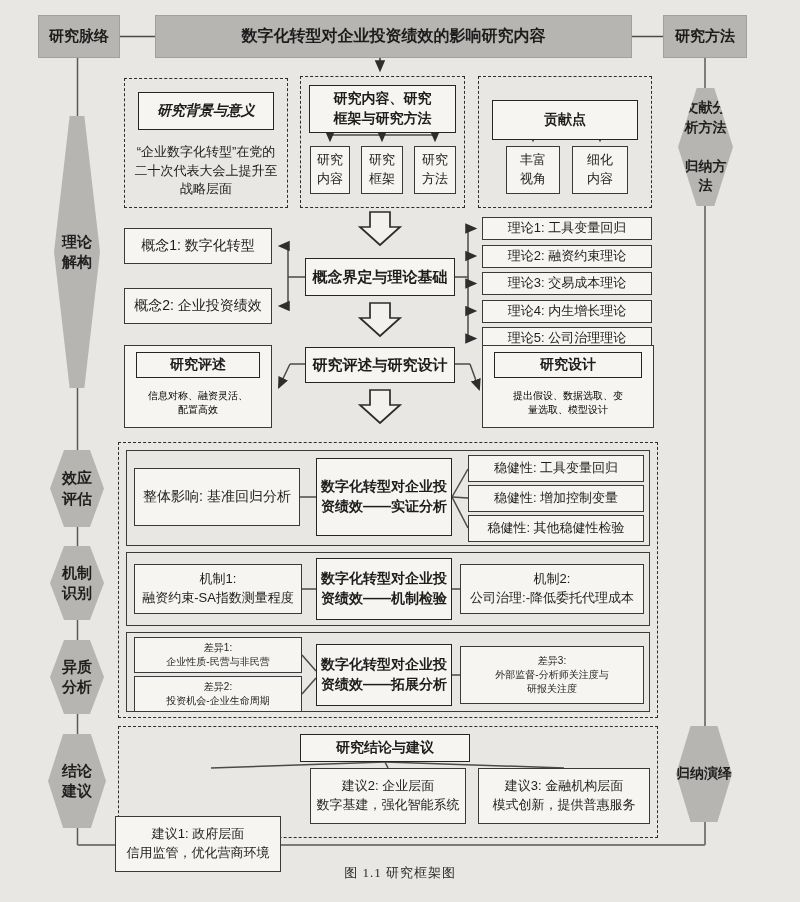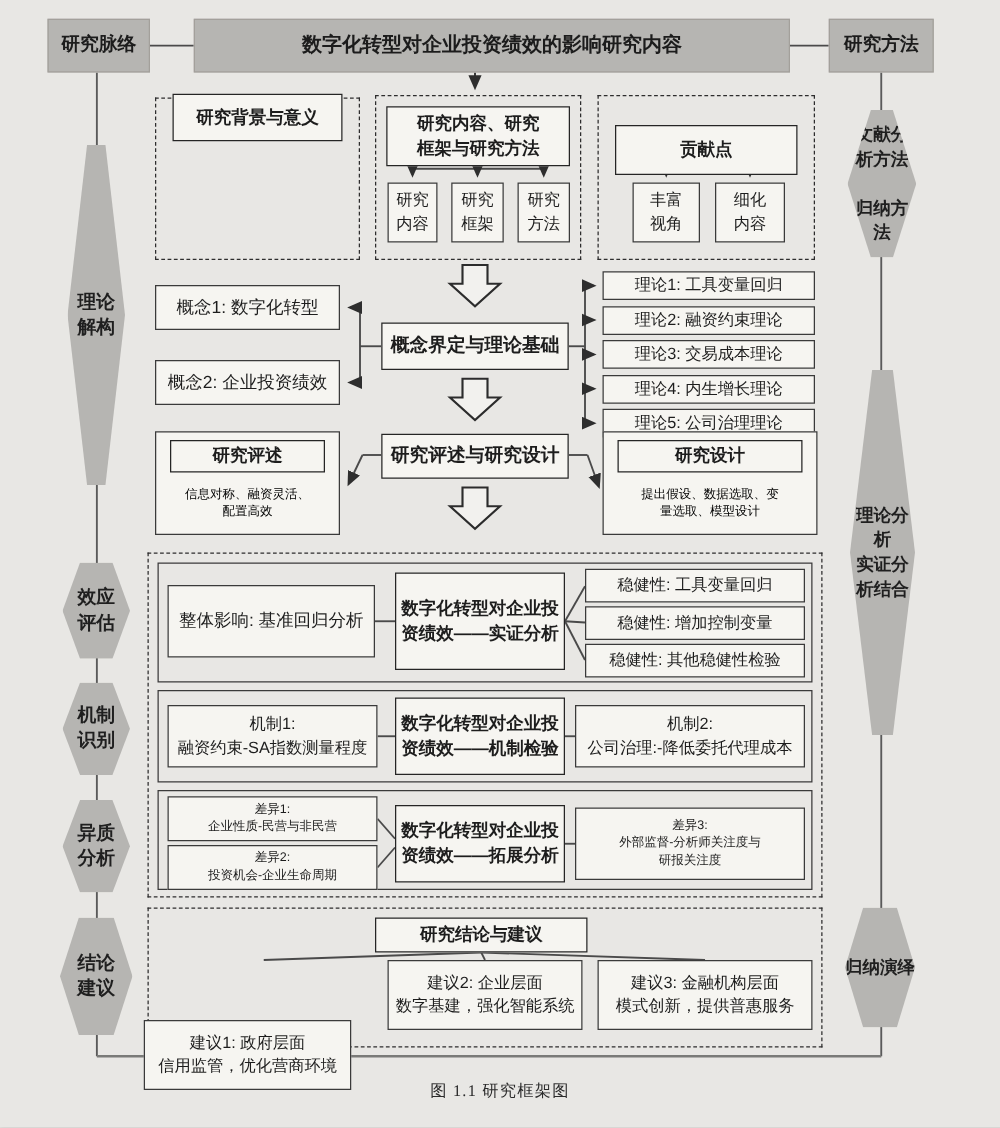--- a/index.html
+++ b/index.html
@@ -113,26 +113,27 @@
   <div class="abs flexc hex pre fs15 z1" style="left:50px;top:546px;width:54px;height:74px;">机制
 识别</div>
   <div class="abs flexc hex pre fs15 z1" style="left:50px;top:640px;width:54px;height:74px;">异质
 分析</div>
   <div class="abs flexc hex pre fs15 z1" style="left:48px;top:734px;width:58px;height:94px;">结论
 建议</div>
 
   <div class="abs flexc hex hex-tall pre fs14 z1" style="left:678px;top:88px;width:55px;height:118px;font-weight:bold;">文献分析方法
 
 归纳方法</div>
-  <div class="abs flexc hex hex-tall pre fs14 z1" style="left:680px;top:296px;width:52px;height:292px;font-weight:bold;">理论分析
-实证分析结合</div>
   <div class="abs flexc hex pre fs14 z1" style="left:676px;top:726px;width:56px;height:96px;font-weight:bold;">归纳演绎</div>
 
   <div class="abs dashed z1" style="left:124px;top:78px;width:164px;height:130px;"></div>
-  <div class="abs flexc wbox bold-box fs14 z1" style="left:138px;top:75px;width:136px;height:38px;">研究背景与意义</div>
+  <div class="abs flexc wbox bold-box fs14 z1" style="left:138px;top:92px;width:136px;height:38px;font-style:italic;">研究背景与意义</div>
+  <div class="abs flexc pre fs13 z1" style="left:128px;top:140px;width:156px;height:62px;color:#1d1d1d;">“企业数字化转型”在党的
+二十次代表大会上提升至
+战略层面</div>
 
   <div class="abs dashed z1" style="left:300px;top:76px;width:165px;height:132px;"></div>
   <div class="abs flexc wbox bold-box pre fs14 z1" style="left:309px;top:85px;width:147px;height:48px;">研究内容、研究
 框架与研究方法</div>
   <div class="abs flexc wbox pre fs13 z1" style="left:310px;top:146px;width:40px;height:48px;">研究
 内容</div>
   <div class="abs flexc wbox pre fs13 z1" style="left:361px;top:146px;width:42px;height:48px;">研究
 框架</div>
   <div class="abs flexc wbox pre fs13 z1" style="left:414px;top:146px;width:42px;height:48px;">研究
 方法</div>

